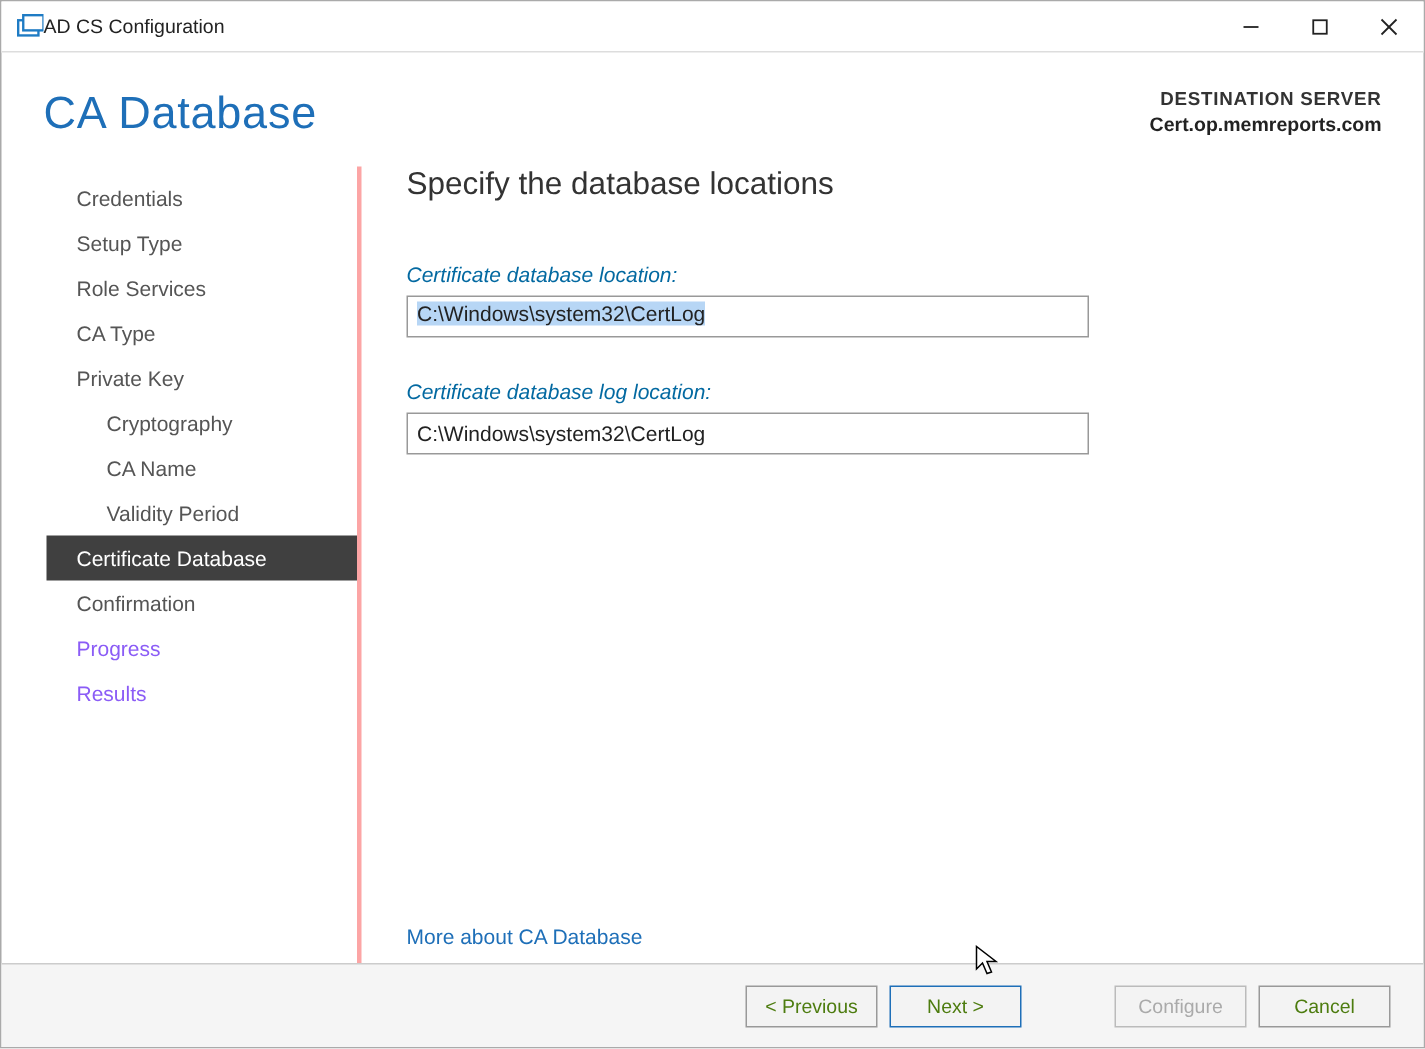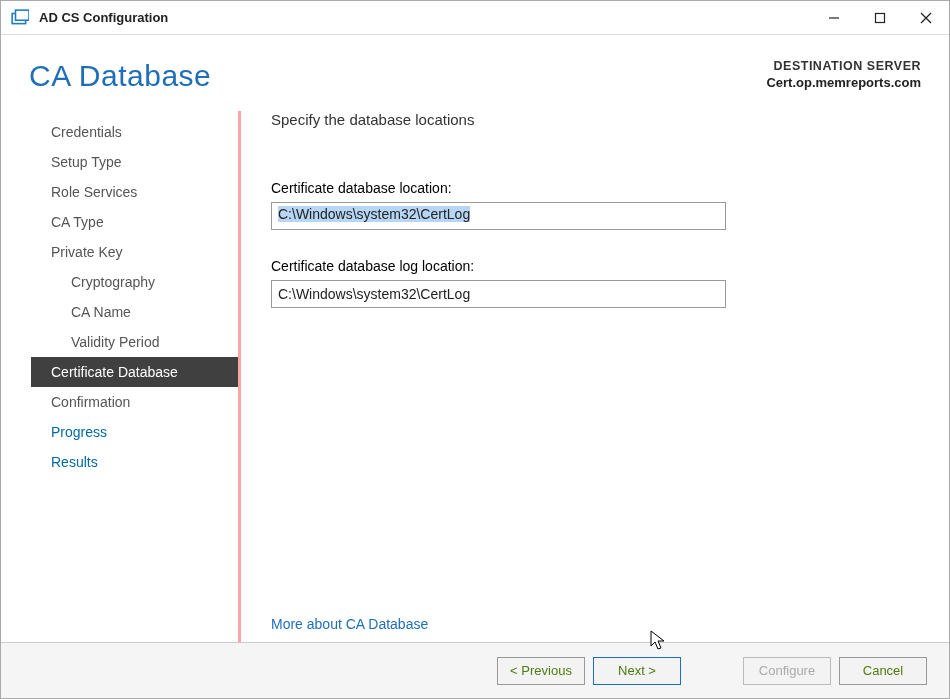--- a/index.html
+++ b/index.html
@@ -31,25 +31,24 @@
     }
     .titlebar-icon {
       margin-left: 10px;
       width: 18px;
       height: 18px;
       display: inline-flex;
       align-items: center;
       justify-content: center;
     }
     .titlebar-title {
-      margin-left: 10px;
+      margin-left: 0;
       font-size: 13px;
       color: #222;
       flex: 0 0 auto;
-      font-weight: bold;
     }
     .titlebar-spacer {
       flex: 1 1 auto;
     }
     .winbtn {
       width: 46px;
       height: 34px;
       display: flex;
       align-items: center;
       justify-content: center;
@@ -107,40 +106,41 @@
       white-space: nowrap;
     }
     .sidebar-item.subitem {
       padding-left: 40px;
     }
     .sidebar-item.selected {
       background: #404040;
       color: #fff;
     }
     .sidebar-item.disabled {
-      color: #0369a1;
+      color: #8b5cf6;
       cursor: default;
     }
     .content {
       flex: 1 1 auto;
       padding: 0 10px 0 30px;
       display: flex;
       flex-direction: column;
       position: relative;
     }
     .content-heading {
-      font-size: 15px;
+      font-size: 21px;
       font-weight: 300;
       color: #333;
-      margin-bottom: 52px;
+      margin-bottom: 40px;
     }
     .field-label {
       font-size: 14px;
-      color: #000000;
+      color: #0369a1;
       margin-bottom: 6px;
+      font-style: italic;
     }
     .text-input {
       width: 455px;
       height: 28px;
       border: 1px solid #999;
       padding: 2px 6px;
       font-size: 14px;
       font-family: inherit;
       color: #222;
       margin-bottom: 28px;

